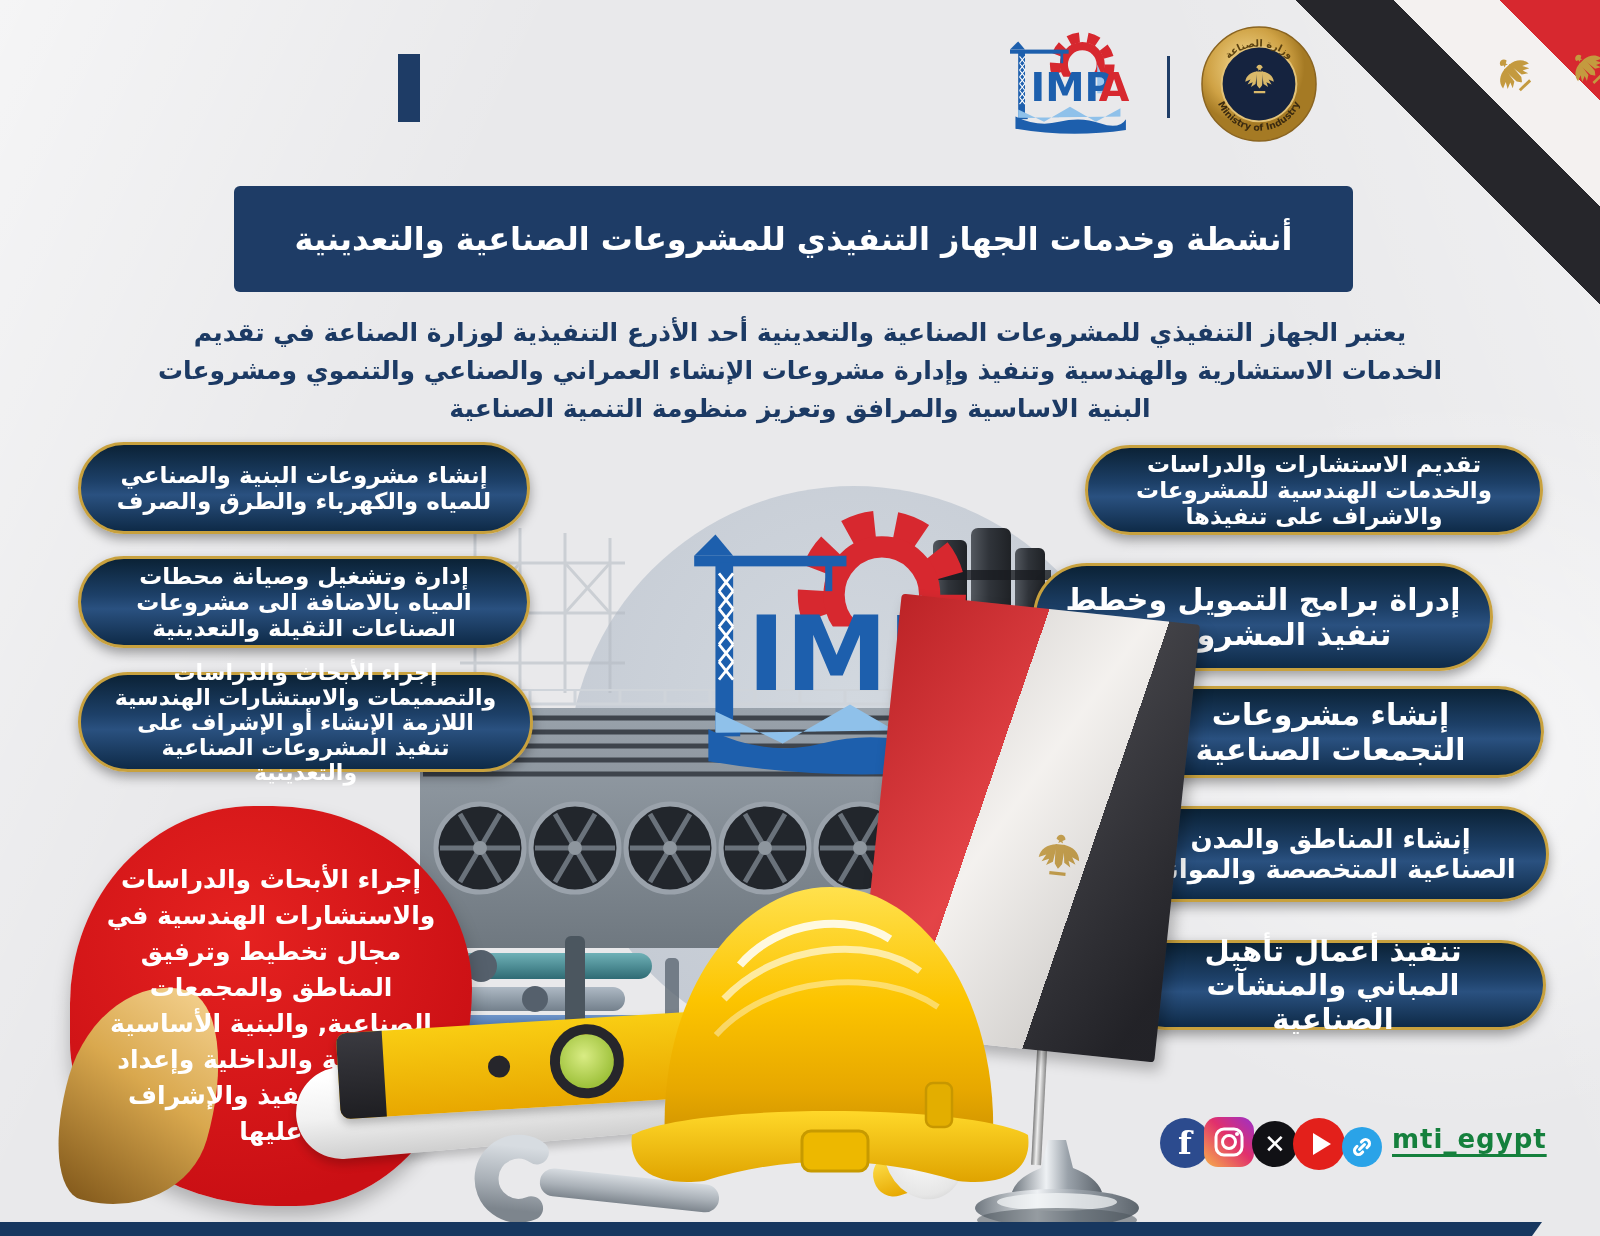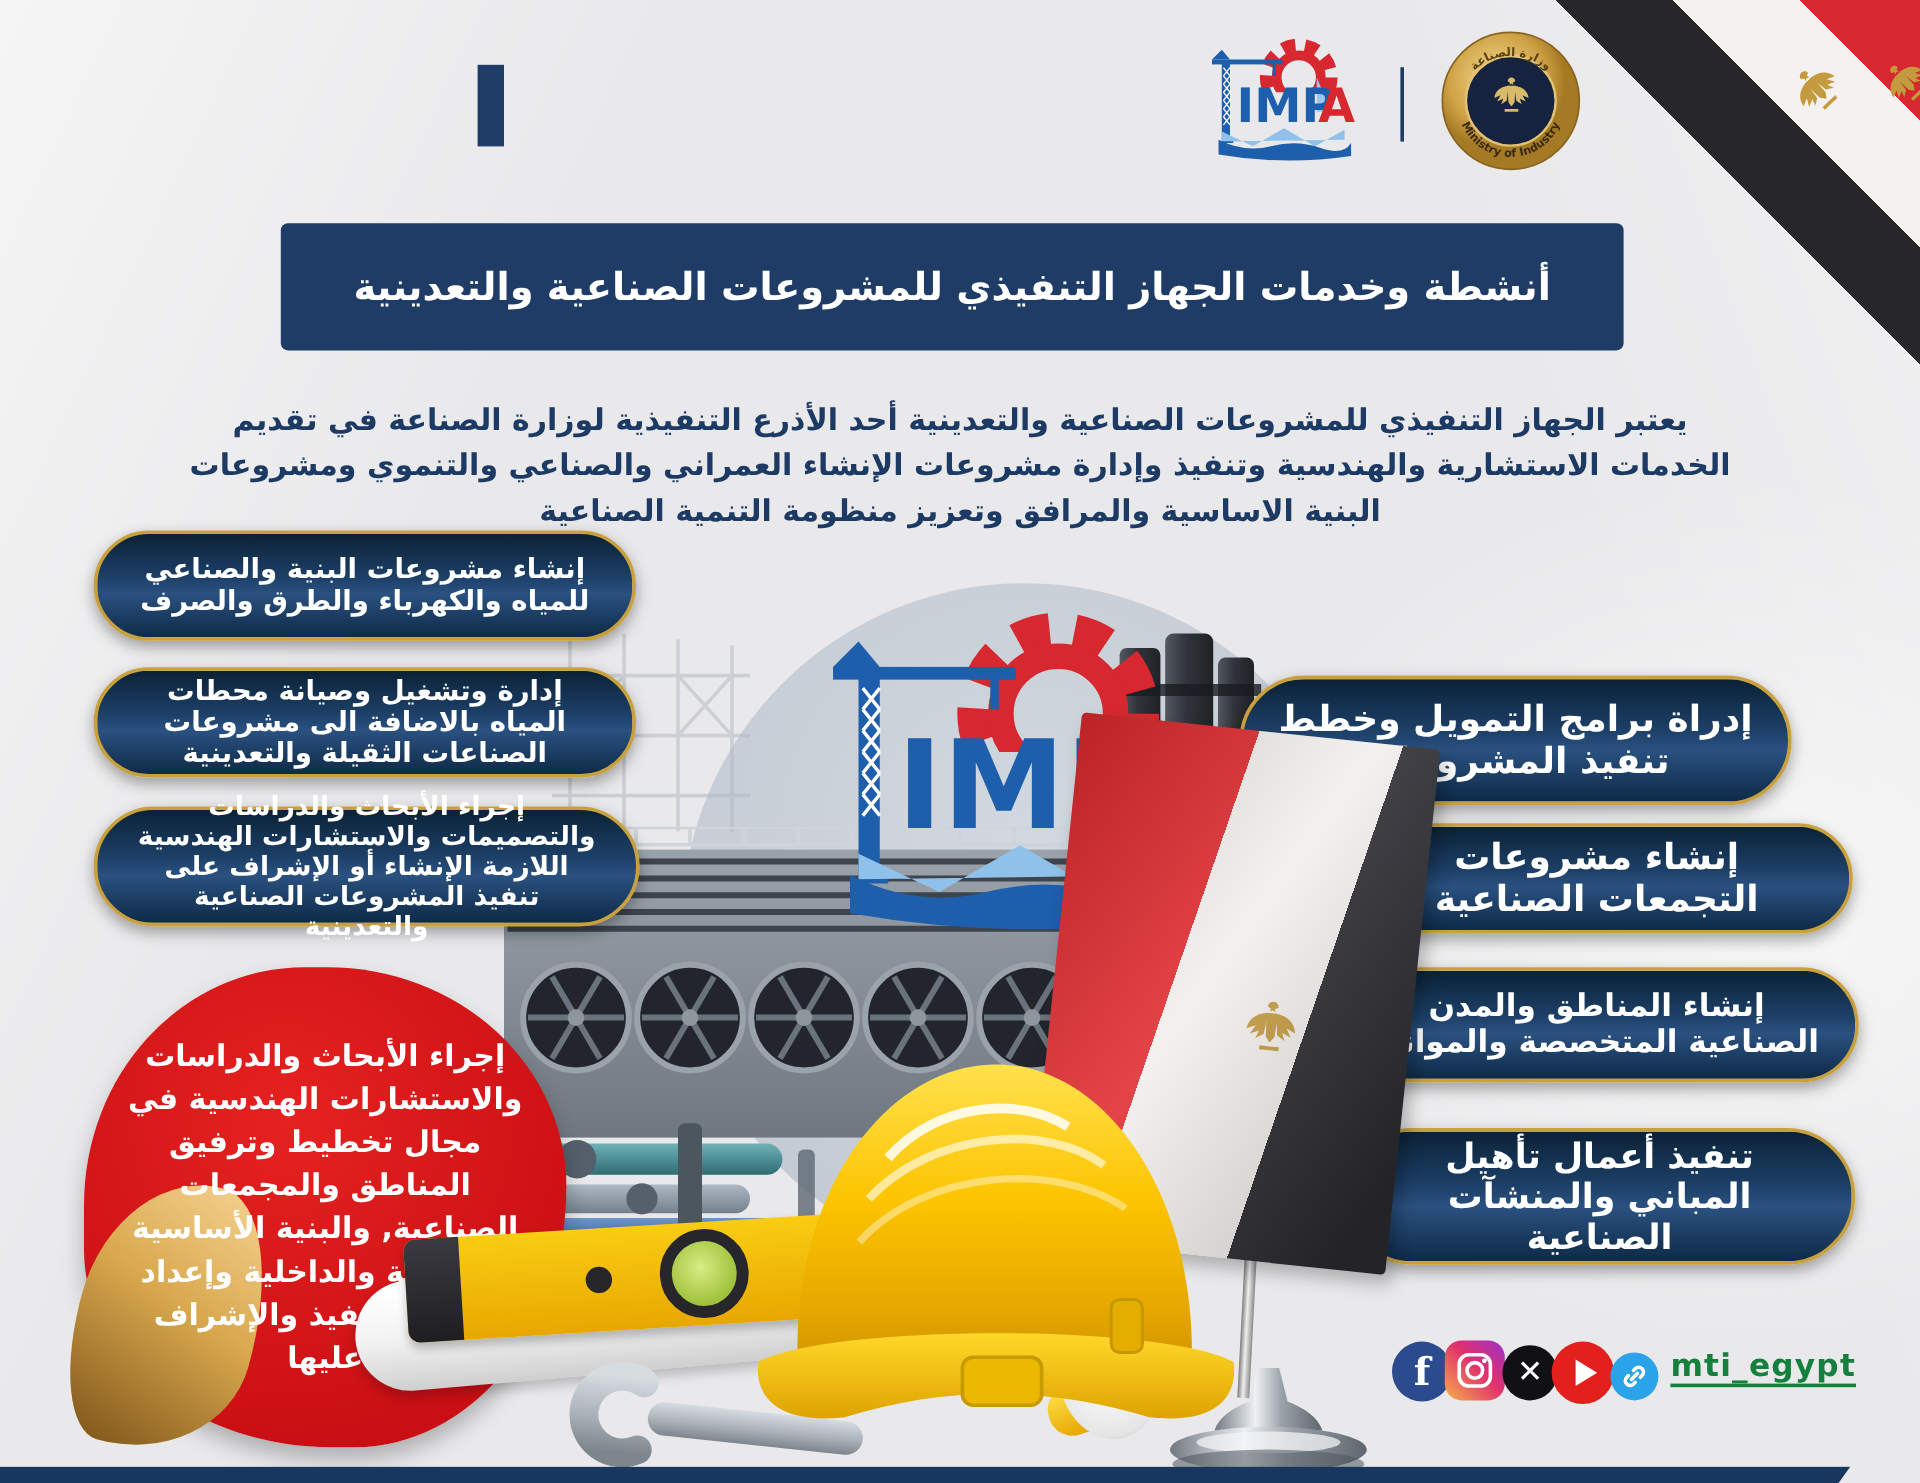--- a/index.html
+++ b/index.html
@@ -25,37 +25,37 @@
     background:linear-gradient(to bottom left,
       #d7282f 0px 71px, #f4f1f0 71px 146px, #26262b 146px 215px, rgba(0,0,0,0) 215px);}
   .ribbon-eagle-1{position:absolute;left:212px;top:52px;width:46px;height:46px;transform:rotate(-44deg);color:#c49a3f;}
   .ribbon-eagle-2{position:absolute;left:288px;top:48px;width:42px;height:42px;transform:rotate(-44deg);color:#c49a3f;}
 
   
   .title-banner{left:234px;top:186px;width:1119px;height:106px;background:#1e3c66;
     border-radius:6px;display:flex;align-items:center;justify-content:center;z-index:2;}
   .title-banner span{color:#fff;font-weight:bold;font-size:32px;direction:rtl;white-space:nowrap;}
   .intro{left:110px;top:314px;width:1380px;text-align:center;z-index:2;
-    color:#1c3a64;font-weight:bold;font-size:25px;line-height:38px;direction:rtl;margin-top:17px;}
+    color:#1c3a64;font-weight:bold;font-size:25px;line-height:38px;direction:rtl;}
   .intro div{white-space:nowrap;}
 
   
   .pill{position:absolute;border-radius:60px;border:3px solid #c8a13e;
     background:linear-gradient(180deg,#0b2236 0%,#1d4068 42%,#2a5180 58%,#0e2a47 100%);
     box-shadow:0 5px 12px rgba(0,0,0,.35);
     color:#fff;font-weight:bold;direction:rtl;text-align:center;
     display:flex;align-items:center;justify-content:center;padding:0 26px;box-sizing:border-box;}
   .pl1{left:78px; top:442px;width:452px;height:92px; font-size:23px;z-index:5;}
   .pl2{left:78px; top:556px;width:452px;height:92px; font-size:23px;z-index:5;}
   .pl3{left:78px; top:672px;width:455px;height:100px;font-size:22px;z-index:5;}
   .pr1{left:1085px;top:445px;width:458px;height:90px; font-size:23px;z-index:5;}
   .pr2{left:1033px;top:563px;width:460px;height:108px;font-size:30px;z-index:5;}
   .pr3{left:1117px;top:686px;width:427px;height:92px; font-size:30px;z-index:5;}
   .pr4{left:1112px;top:806px;width:437px;height:96px; font-size:26px;z-index:5;}
-  .pr5{left:1120px;top:940px;width:426px;height:114px;font-size:29px;z-index:5;}
+  .pr5{left:1120px;top:940px;width:426px;height:90px;font-size:29px;z-index:5;}
 
   
   .blob{left:70px;top:806px;width:402px;height:400px;z-index:5;
     border-radius:48% 52% 46% 54% / 52% 48% 57% 43%;
     background:radial-gradient(circle at 42% 32%, #e52220, #ca0f14 75%);
     box-shadow:0 10px 18px rgba(0,0,0,.25);
     display:flex;align-items:center;justify-content:center;text-align:center;
     color:#fff;font-weight:bold;font-size:25px;line-height:36px;direction:rtl;padding:26px 34px;box-sizing:border-box;}
   .blob-curl{position:absolute;left:-4px;bottom:-6px;width:150px;height:230px;z-index:-1;
     background:linear-gradient(200deg,#f6d494 0%,#d9a84e 45%,#7d5418 100%);
@@ -315,20 +315,23 @@
   <div class="pill pl1">
       <span>إنشاء مشروعات البنية والصناعي للمياه والكهرباء والطرق والصرف</span>
     </div>
   <div class="pill pl2">
       <span>إدارة  وتشغيل وصيانة محطات المياه بالاضافة الى مشروعات الصناعات الثقيلة والتعدينية</span>
     </div>
   <div class="pill pl3">
       <span>إجراء الأبحاث والدراسات والتصميمات والاستشارات الهندسية اللازمة الإنشاء أو الإشراف على تنفيذ المشروعات الصناعية والتعدينية</span>
     </div>
 
+  <div class="pill pr1">
+      <span>تقديم الاستشارات والدراسات والخدمات الهندسية للمشروعات والاشراف على تنفيذها</span>
+    </div>
   <div class="pill pr2">
       <span>إدراة برامج التمويل وخطط تنفيذ المشروعات</span>
     </div>
   <div class="pill pr3">
       <span>إنشاء مشروعات التجمعات الصناعية</span>
     </div>
   <div class="pill pr4">
       <span>إنشاء المناطق والمدن الصناعية المتخصصة والموانئ</span>
     </div>
   <div class="pill pr5">

